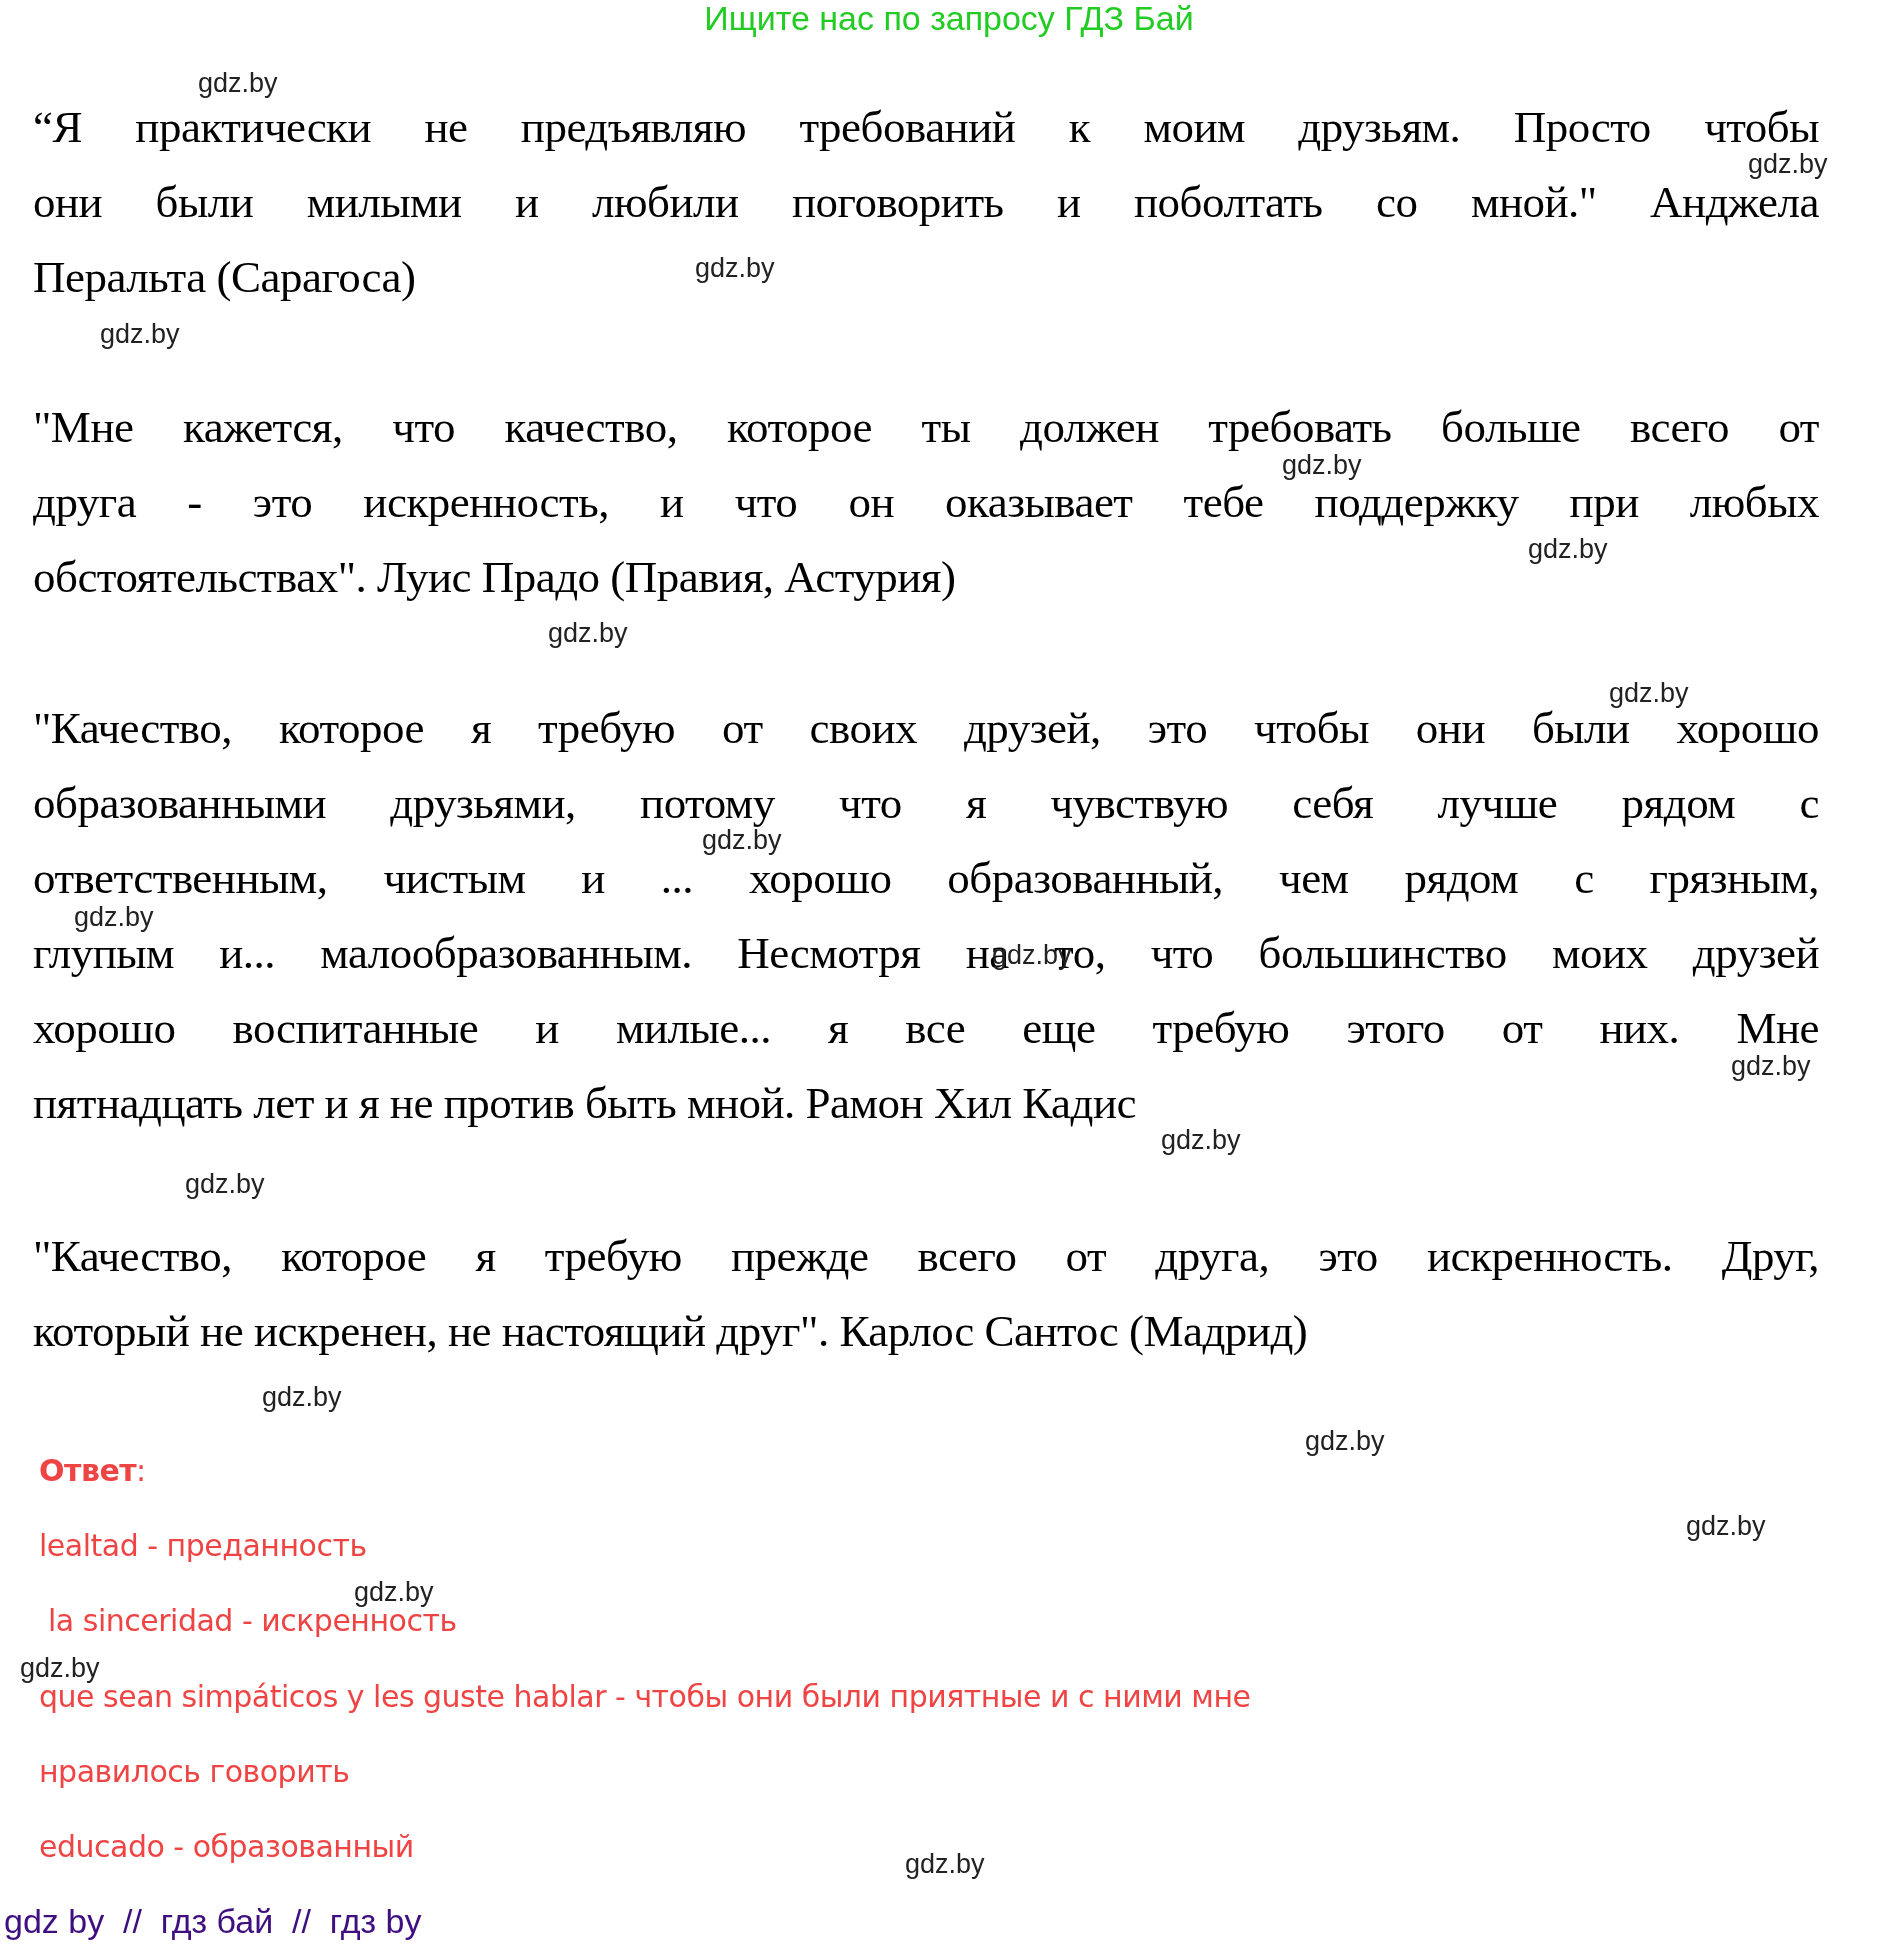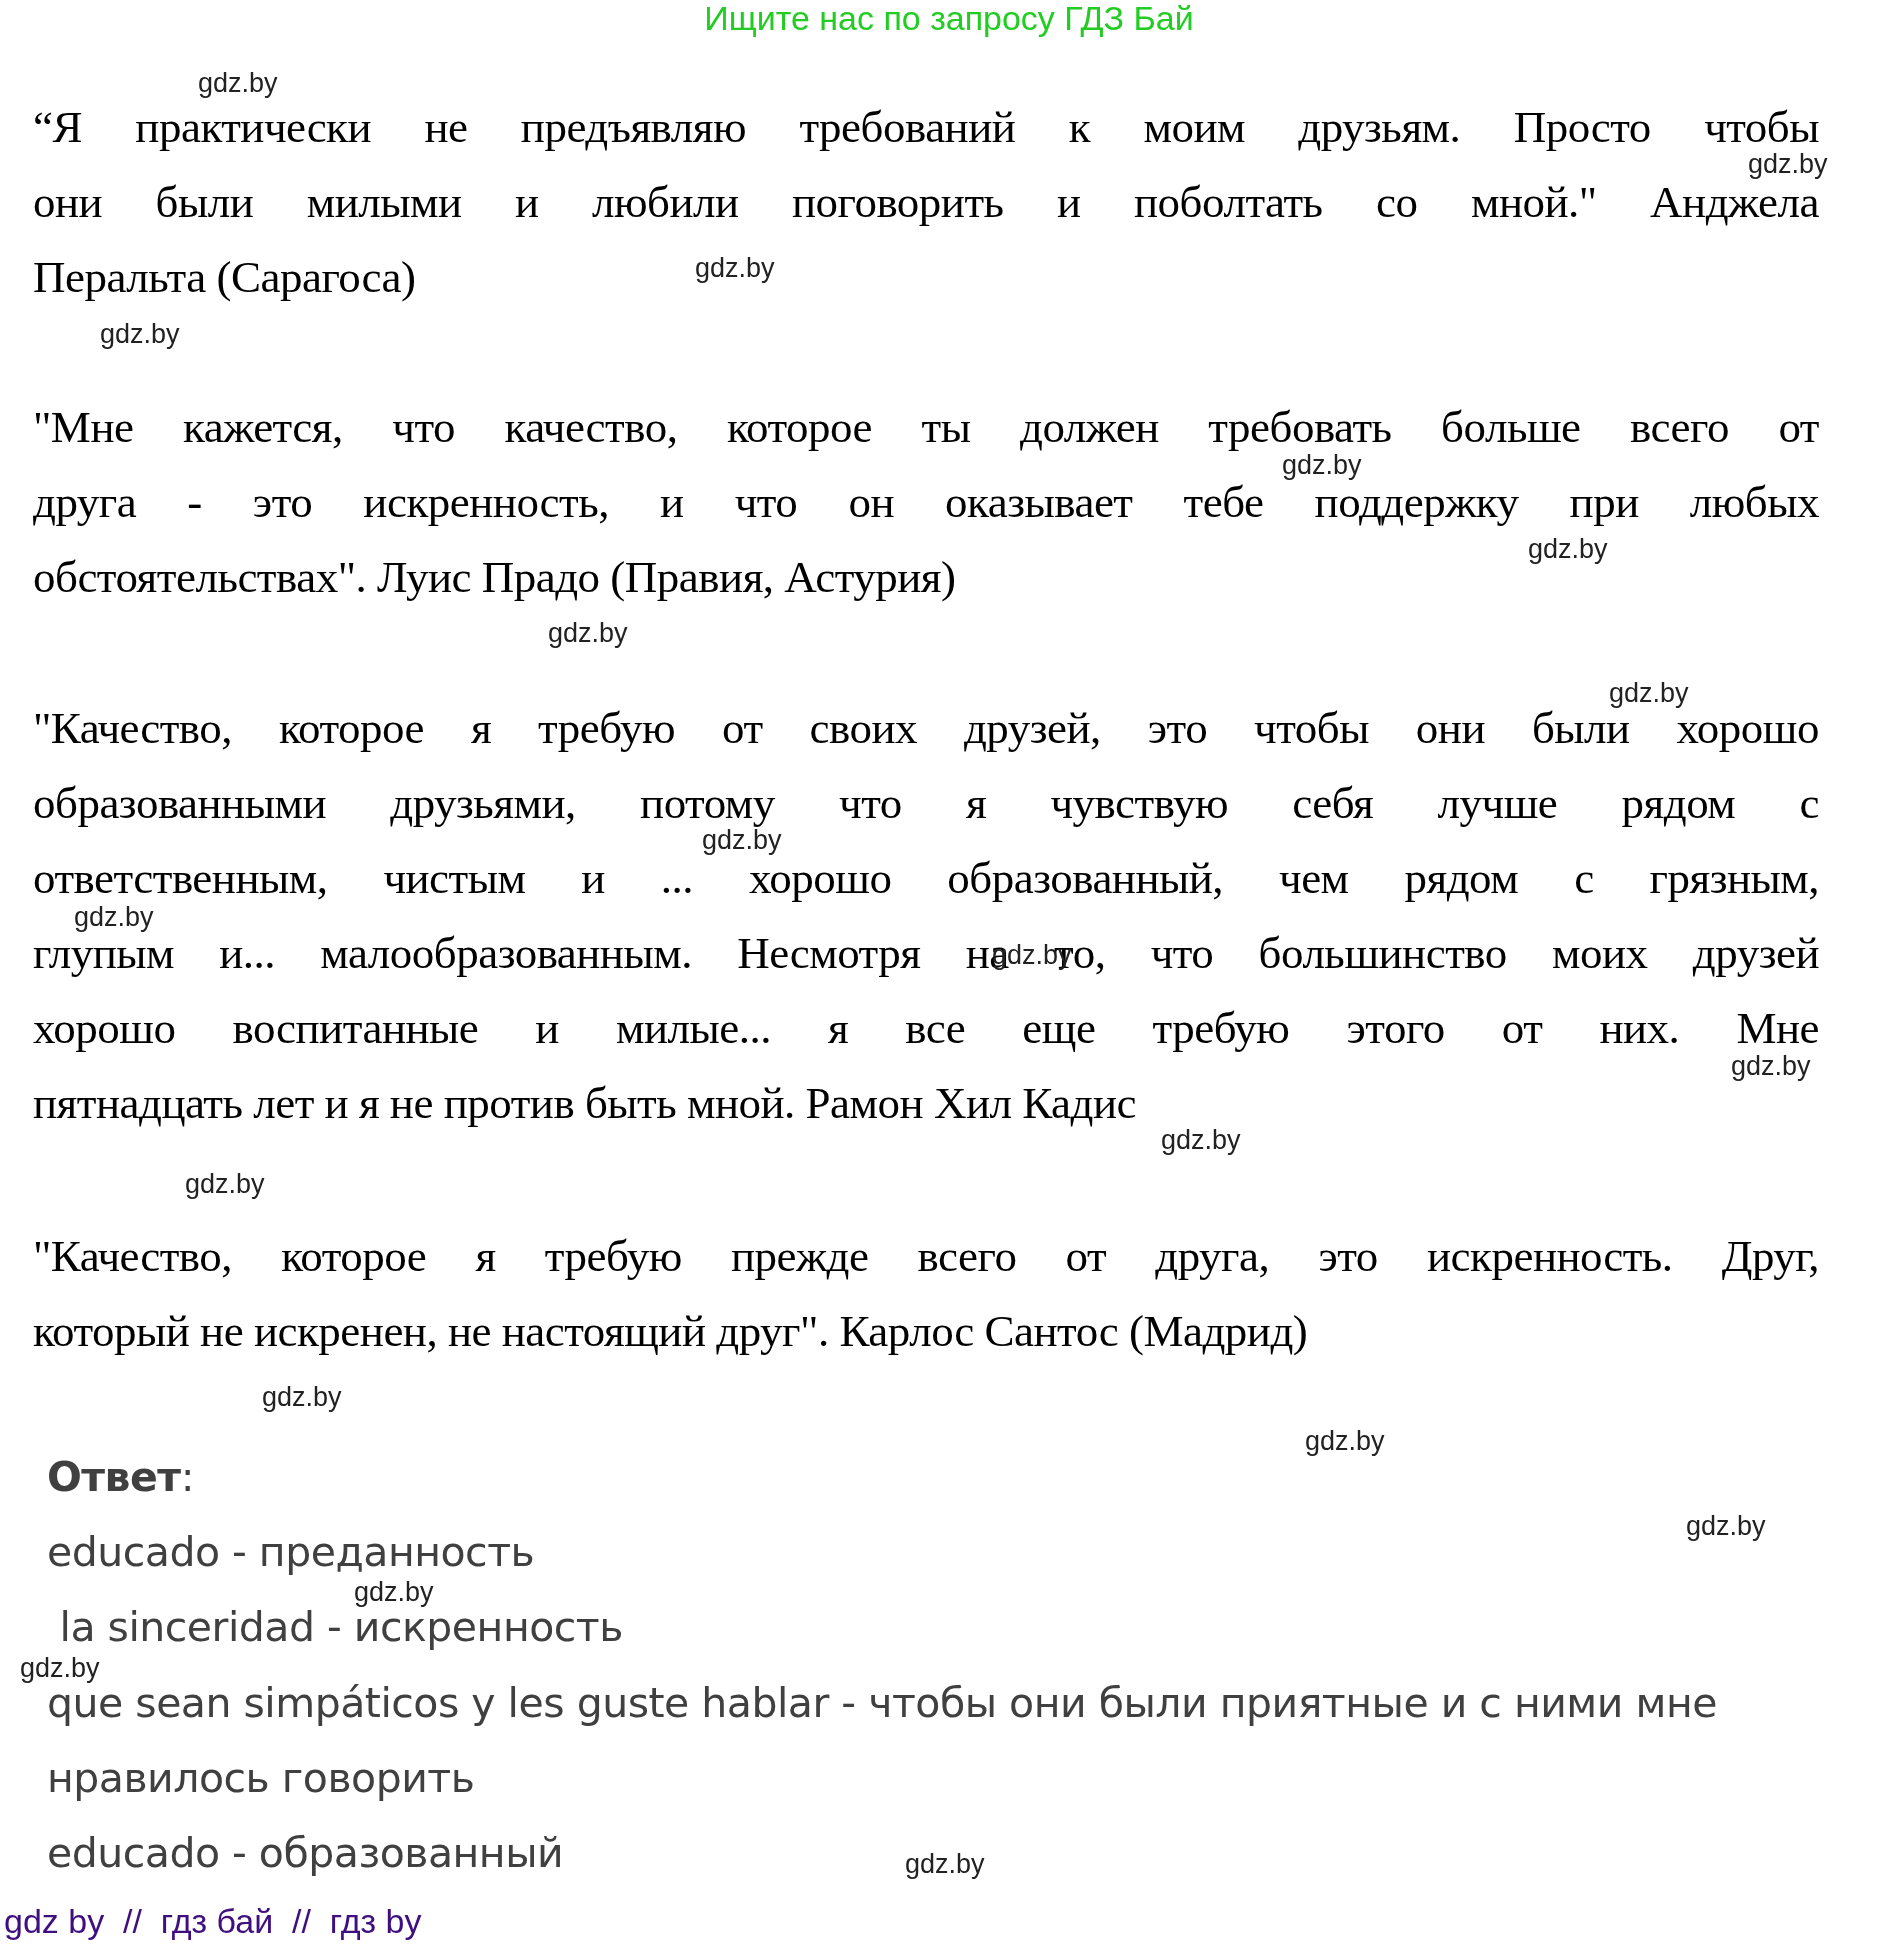--- a/index.html
+++ b/index.html
@@ -8,21 +8,21 @@
   .hdr { position:absolute; left:0; width:1898px; top:0; text-align:center;
          font-size:34px; color:#22cc22; line-height:37px; }
   .ftr { position:absolute; left:4px; width:1604px; top:1901px; 
          font-size:34px; color:#3f0f7f; line-height:40px; white-space:pre; }
   .para { position:absolute; left:33px; width:1786px; font-size:45px; color:#000;
           line-height:75px; text-align:justify; font-family:Liberation Serif, serif;
           letter-spacing:-0.5px; }
   .line { display:block; white-space:nowrap; }
   .jline { display:block; text-align:justify; text-align-last:justify; white-space:normal; }
   .wm { position:absolute; font-size:27px; color:#222; font-family:"Liberation Sans", sans-serif; }
-  .ans { position:absolute; left:47px; font-size:41px; color:#404040; font-family:"DejaVu Sans", sans-serif;
+  .ans { position:absolute; left:39px; font-size:30px; color:#ef4444; font-family:"DejaVu Sans", sans-serif;
          white-space:nowrap; letter-spacing:-0.5px; }
   .bold { font-weight:bold; }
 </style>
 </head>
 <body>
 
 <div class="hdr">Ищите нас по запросу ГДЗ Бай</div>
 
 <div class="para" style="top:90px;">
   <span class="jline">“Я практически не предъявляю требований к моим друзьям.  Просто чтобы</span>
@@ -44,21 +44,21 @@
   <span class="jline">хорошо воспитанные и милые... я все еще требую этого от них.  Мне</span>
   <span class="line">пятнадцать лет и я не против быть мной. Рамон Хил Кадис</span>
 </div>
 
 <div class="para" style="top:1219px;">
   <span class="jline">"Качество, которое я требую прежде всего от друга, это искренность.  Друг,</span>
   <span class="line">который не искренен, не настоящий друг". Карлос Сантос (Мадрид)</span>
 </div>
 
 <div class="ans" style="top:1453px;"><span class="bold">Ответ</span><span>:</span></div>
-<div class="ans" style="top:1528px;">educado - преданность</div>
+<div class="ans" style="top:1528px;">lealtad - преданность</div>
 <div class="ans" style="top:1603px; white-space:pre;text-align:right;"> la sinceridad - искренность</div>
 <div class="ans" style="top:1679px;">que sean simpáticos y les guste hablar - чтобы они были приятные и с ними мне</div>
 <div class="ans" style="top:1754px;">нравилось говорить</div>
 <div class="ans" style="top:1829px;">educado - образованный</div>
 
 <div class="wm" style="left:198px; top:68px;">gdz.by</div>
 <div class="wm" style="left:1748px; top:149px;">gdz.by</div>
 <div class="wm" style="left:695px; top:253px;">gdz.by</div>
 <div class="wm" style="left:100px; top:319px;">gdz.by</div>
 <div class="wm" style="left:1282px; top:450px;">gdz.by</div>

